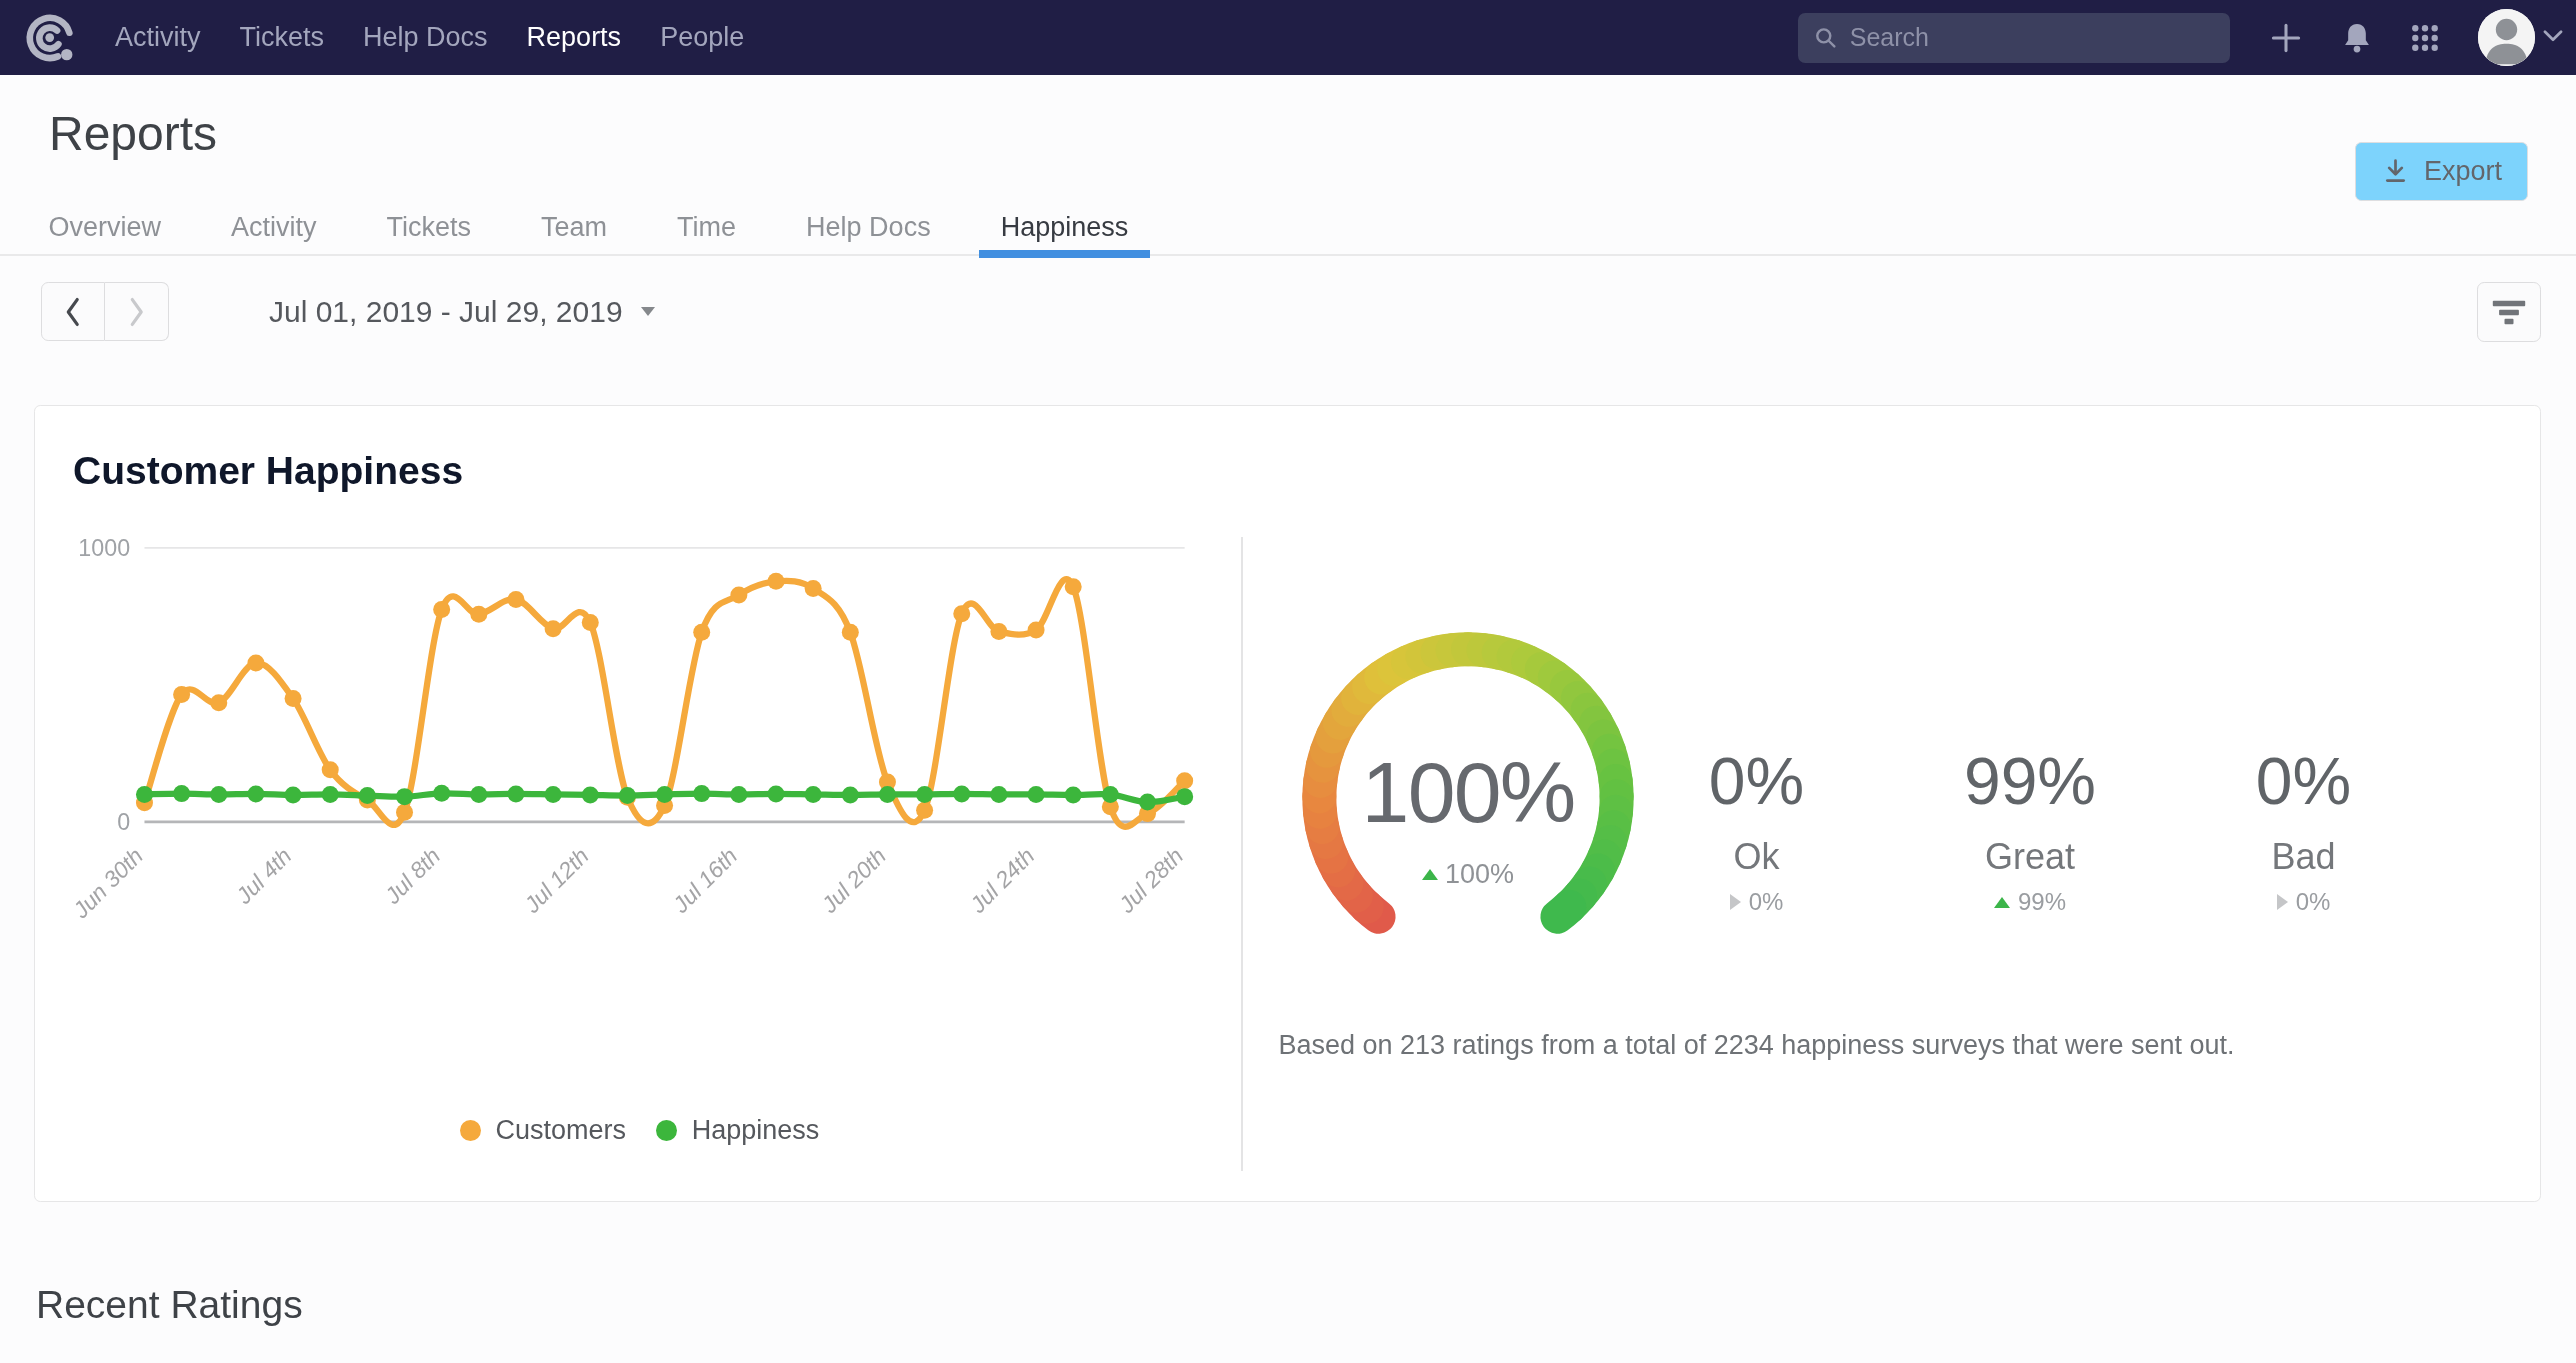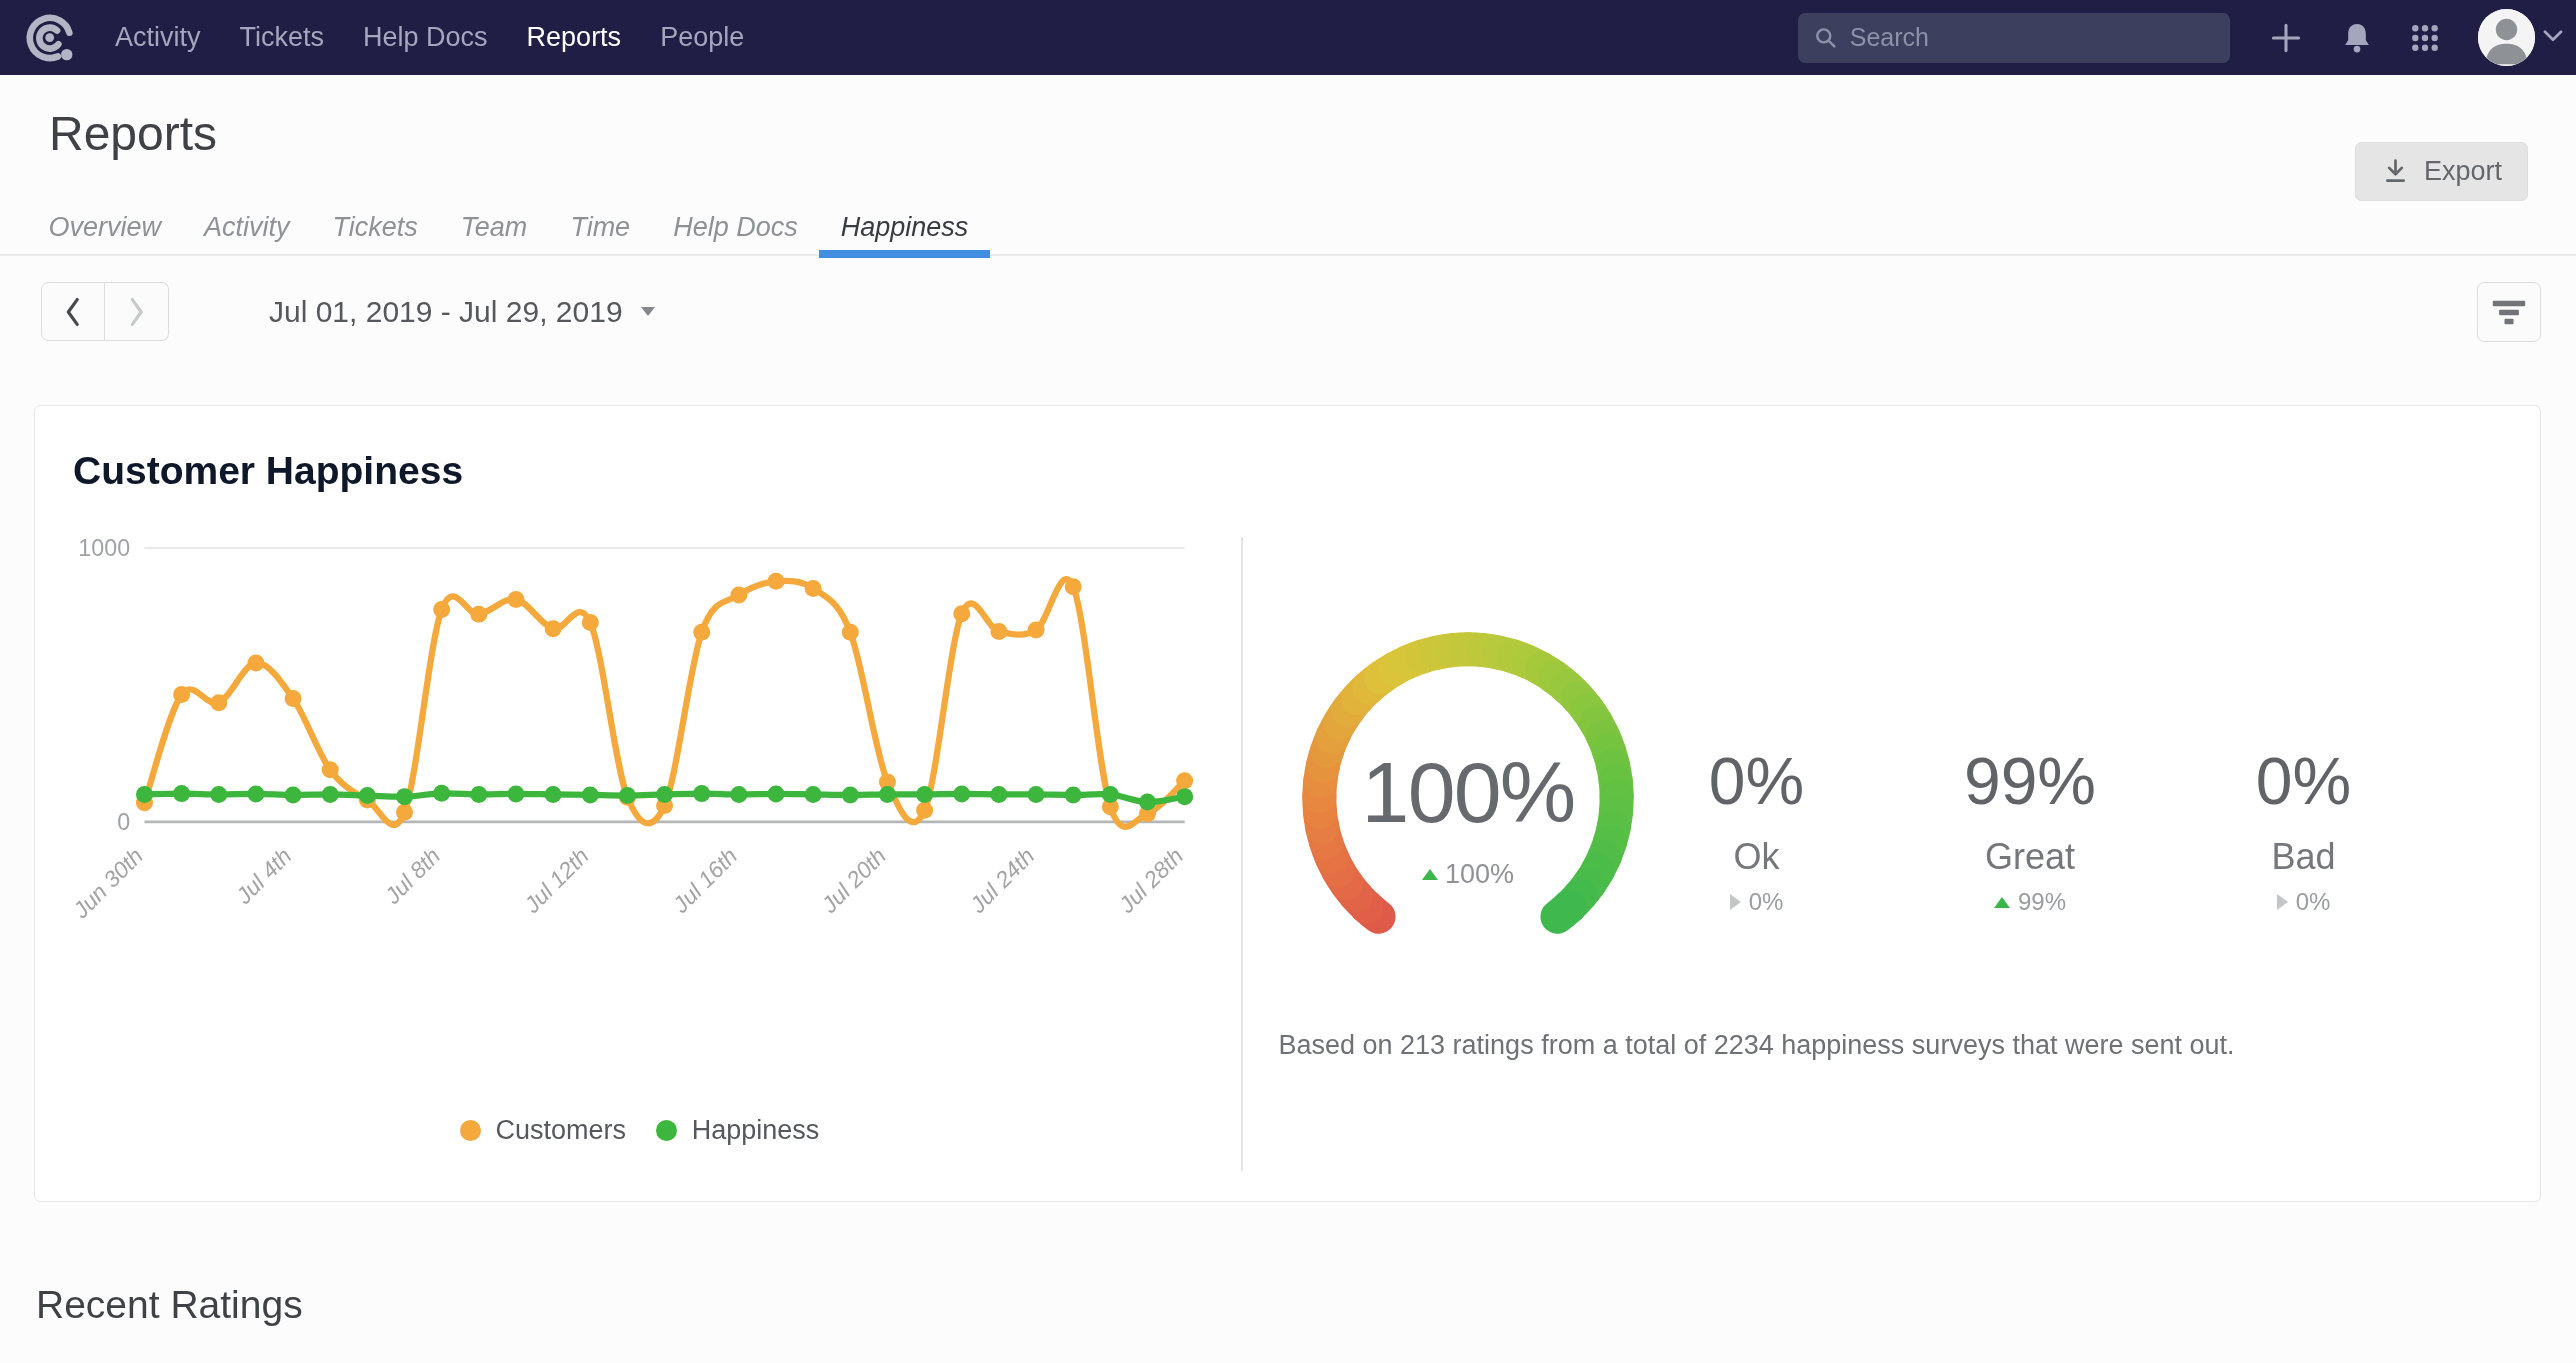--- a/index.html
+++ b/index.html
@@ -19,25 +19,25 @@
     display:flex;align-items:center;padding:0 16px;gap:12.5px;}
   .search-box input{background:transparent;border:none;outline:none;color:#c4b5fd;
     font-size:25px;width:100%;font-family:"Liberation Sans",sans-serif;}
   .search-box input::placeholder{color:#8E91A8;}
   .nav-icon{margin-left:38px;display:flex;align-items:center;justify-content:center;cursor:pointer;}
   .avatar{margin-left:38px;width:57px;height:57px;border-radius:50%;background:#ECECEE;overflow:hidden;
     flex:0 0 auto;cursor:pointer;}
   .nav-caret{margin-left:7.2px;cursor:pointer;}
   
   .page-title{position:absolute;left:49px;top:106px;font-size:48px;font-weight:400;color:#3E4247;}
-  .export-btn{position:absolute;right:48px;top:142px;height:59px;padding:0 25px;background:#e5e5e5;
+  .export-btn{position:absolute;right:48px;top:142px;height:59px;padding:0 25px;background:#7dd3fc;
     border:1.8px solid #DEDEE0;border-radius:6.3px;display:flex;align-items:center;gap:14.3px;
     font-size:27px;color:#63666B;cursor:pointer;}
   
-  .tabs{position:absolute;left:27px;top:199px;height:57px;display:flex;font-style:italic;}
+  .tabs{position:absolute;left:27px;top:199px;height:57px;display:flex;gap:27px;}
   .tab{position:relative;height:57px;display:flex;align-items:center;padding:0 21.5px;
     font-size:27px;color:#8E9196;cursor:pointer;white-space:nowrap;}
   .tab.active{color:#373B42;font-weight:500;}
   .tab.active::after{content:"";position:absolute;left:0;right:0;bottom:-1.8px;height:8px;background:#418FE0;}
   .tabs-divider{position:absolute;left:0;top:254px;width:2576px;height:1.8px;background:#E9E9EA;}
   
   .date-nav{position:absolute;left:41px;top:282px;display:flex;align-items:center;}
   .seg-btn{width:64px;height:59px;background:#FBFBFC;border:1.8px solid #DDDDDF;display:flex;
     align-items:center;justify-content:center;cursor:pointer;}
   .seg-btn.left{border-radius:7.2px 0 0 7.2px;}

